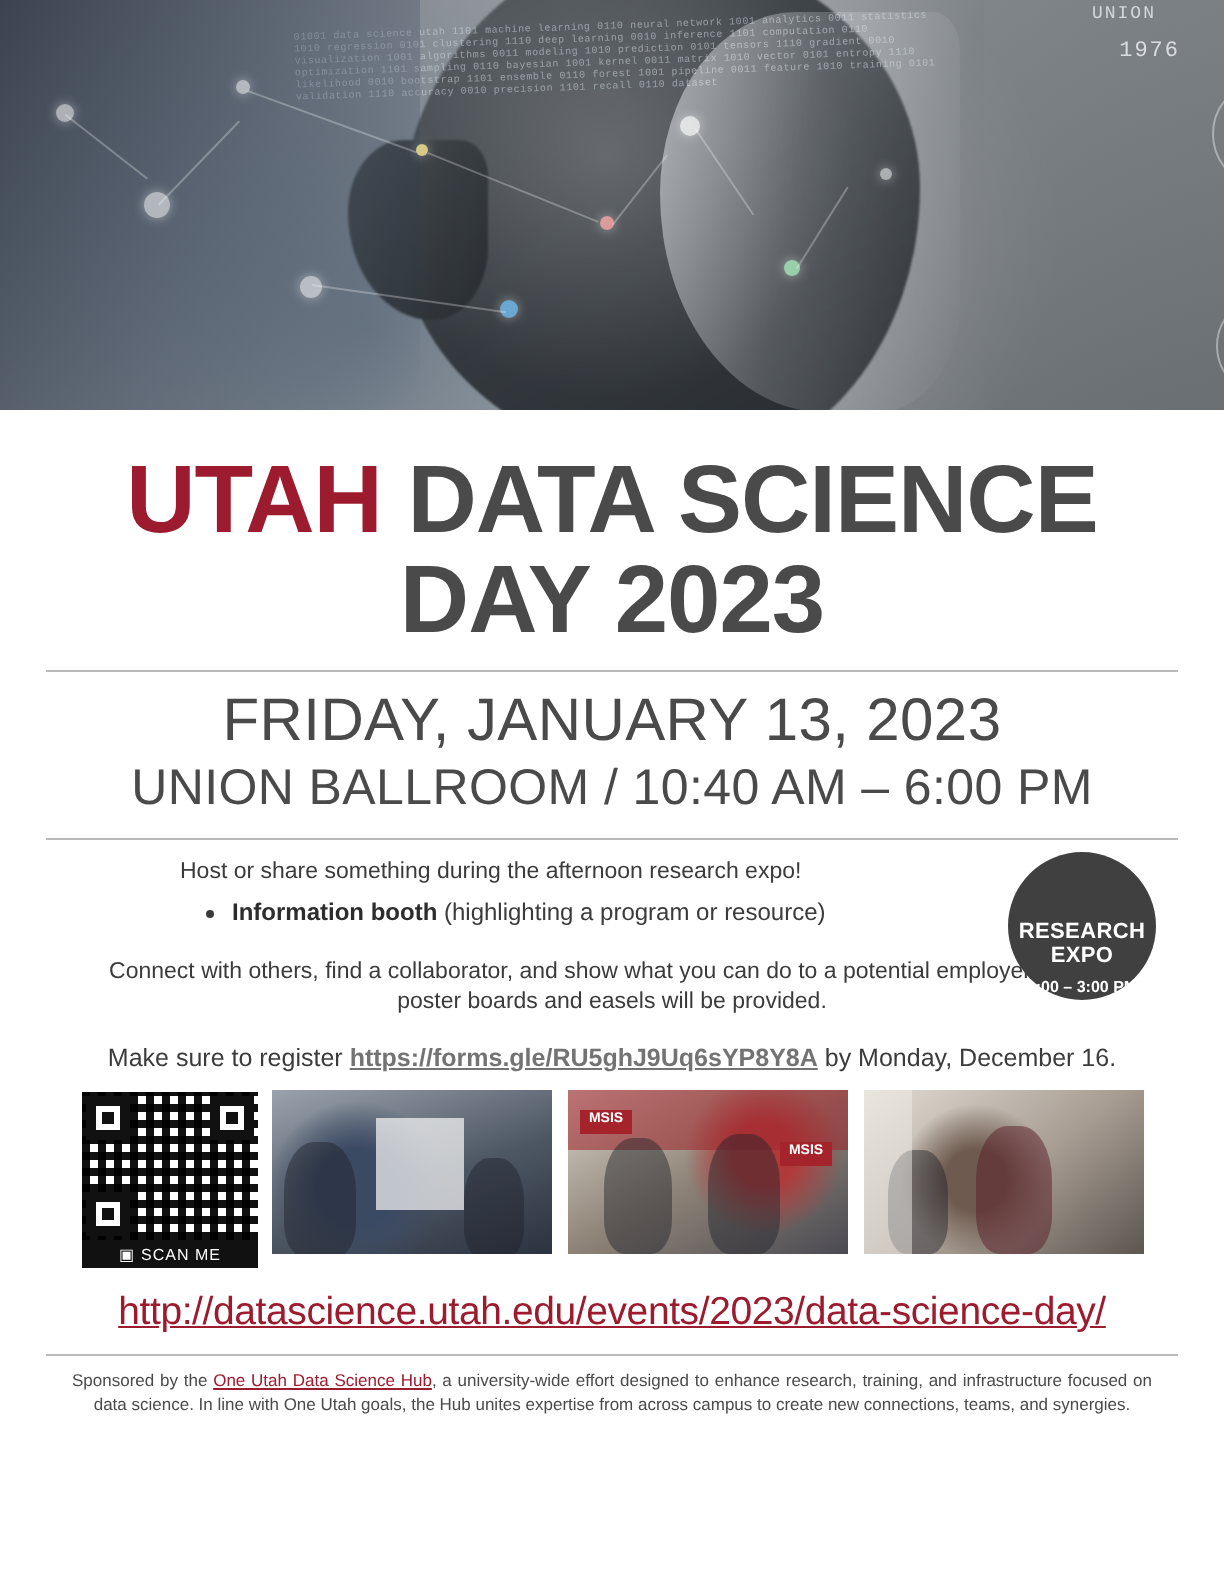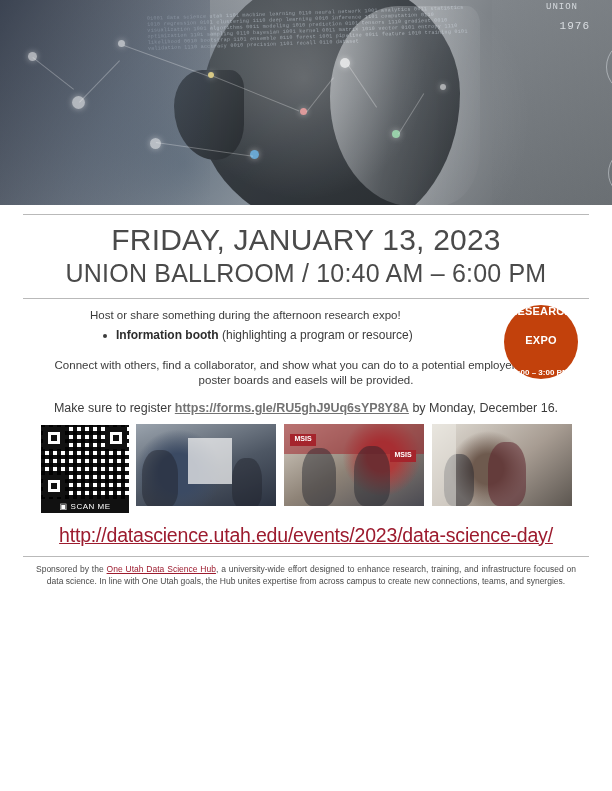--- a/index.html
+++ b/index.html
@@ -210,26 +210,26 @@
   }
   ul.opts li b { font-weight: bold; color: #2d2d2d; }
 
   .expo-badge {
     position: absolute;
     right: 34px;
     top: 6px;
     width: 74px;
     height: 74px;
     border-radius: 50%;
-    background: #c2410c;
+    background: #404040;
     color: #fff;
     text-align: center;
     display: flex;
     flex-direction: column;
-    justify-content: space-between;
+    justify-content: flex-end;
     align-items: center;
     line-height: 12px;
   }
   .expo-badge .b1 { font-size: 11px; font-weight: bold; letter-spacing: 0.2px; }
   .expo-badge .b2 { font-size: 11px; font-weight: bold; letter-spacing: 0.2px; }
   .expo-badge .b3 { font-size: 8px; font-weight: bold; margin-top: 4px; }
 
   .connect {
     text-align: center;
     font-size: 11.5px;
@@ -407,20 +407,26 @@
     <div class="hero-rings">
       <div class="ring" style="left:0;   top:0;   width:54px; height:54px;"></div>
 
       <div class="ring" style="left:2px; top:108px;width:50px;height:50px;"></div>
     </div>
 
     <div class="hero-txt-top">UNION</div>
     <div class="hero-txt-top2">1976</div>
   </div>
 
+  <div class="title-wrap">
+    <h1 class="title">
+      <span class="utah">UTAH</span><span> DATA SCIENCE</span>
+      <span class="title-line2">DAY 2023</span>
+    </h1>
+  </div>
 
 
   <div class="rule"></div>
 
   <div class="datewrap">
     <div class="date-line">FRIDAY, JANUARY 13, 2023</div>
     <div class="venue-line">UNION BALLROOM / 10:40 AM – 6:00 PM</div>
   </div>
 
   <div class="rule2"></div>

